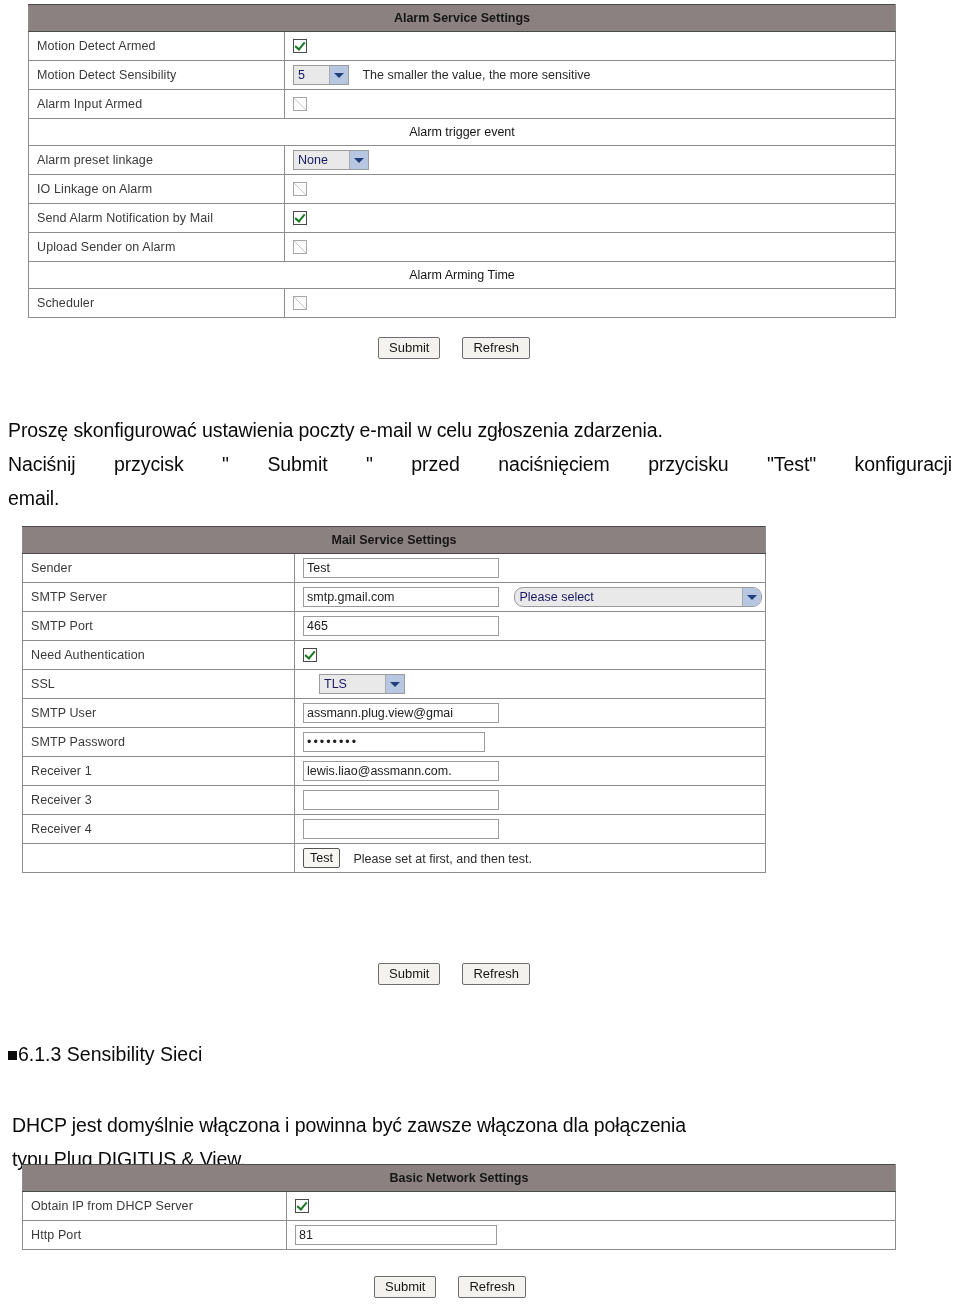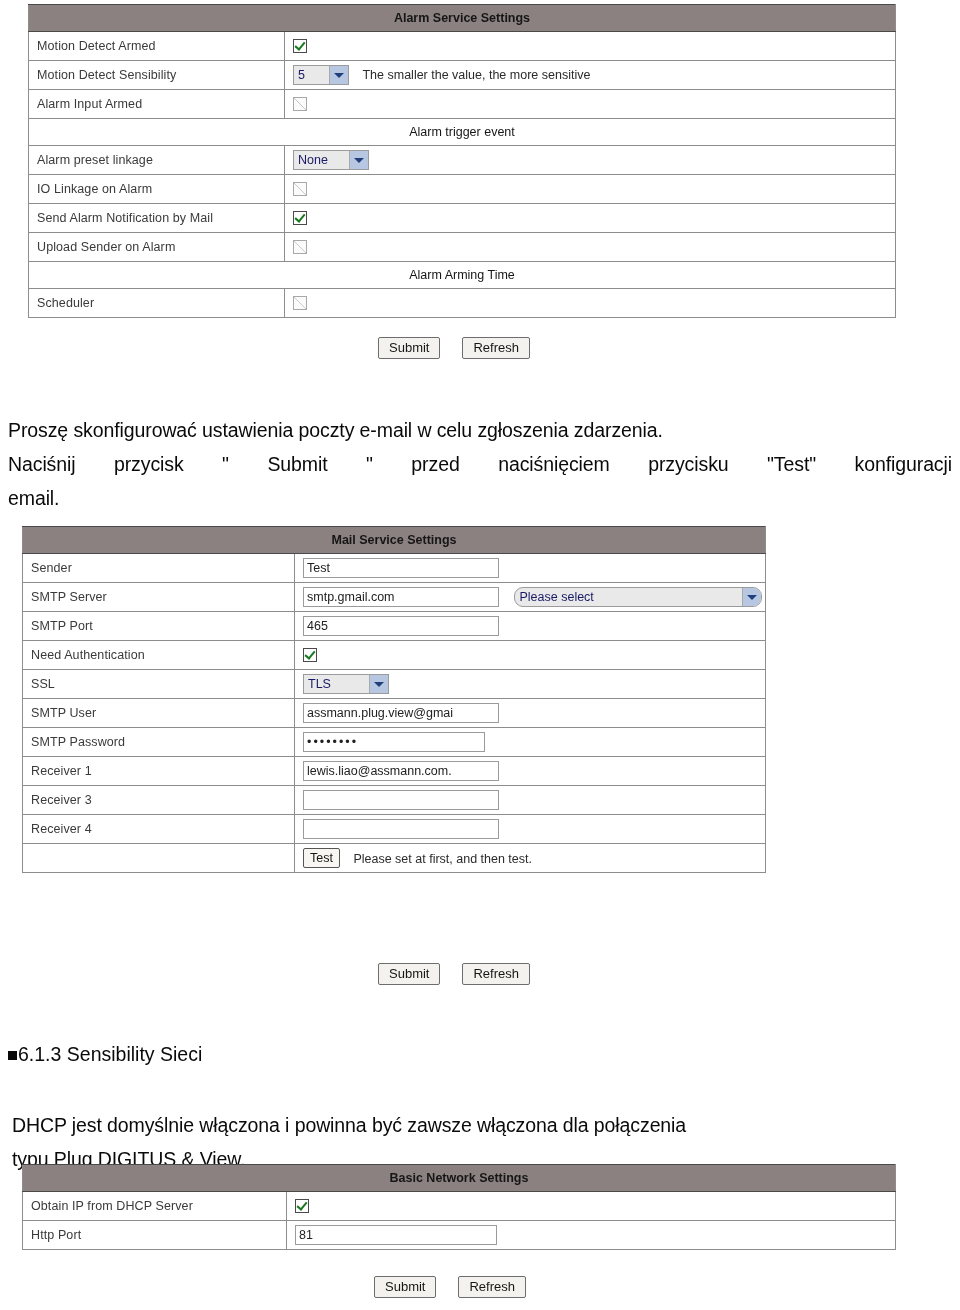--- a/index.html
+++ b/index.html
@@ -351,21 +351,21 @@
     <tr>
       <td class="label-cell">Need Authentication</td>
       <td>
         <span class="chk checked"></span>
       </td>
     </tr>
 
     <tr>
       <td class="label-cell">SSL</td>
       <td>
-        <span class="selbox" style="width:86px;">
+        <span class="selbox" style="width:86px;margin-left:16px;">
           <span>TLS</span>
           <span class="arrow"></span>
         </span>
       </td>
     </tr>
 
     <tr>
       <td class="label-cell">SMTP User</td>
       <td>
         <span class="txtbox" style="width:196px;">assmann.plug.view@gmai</span>

